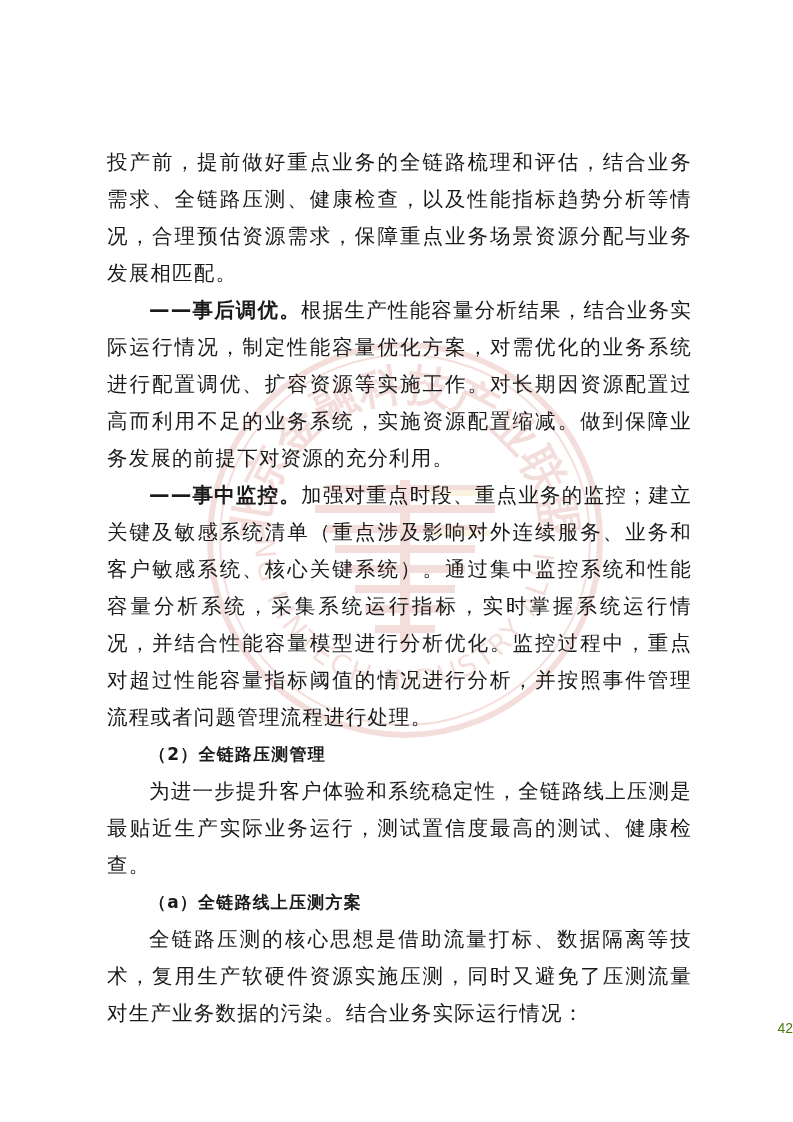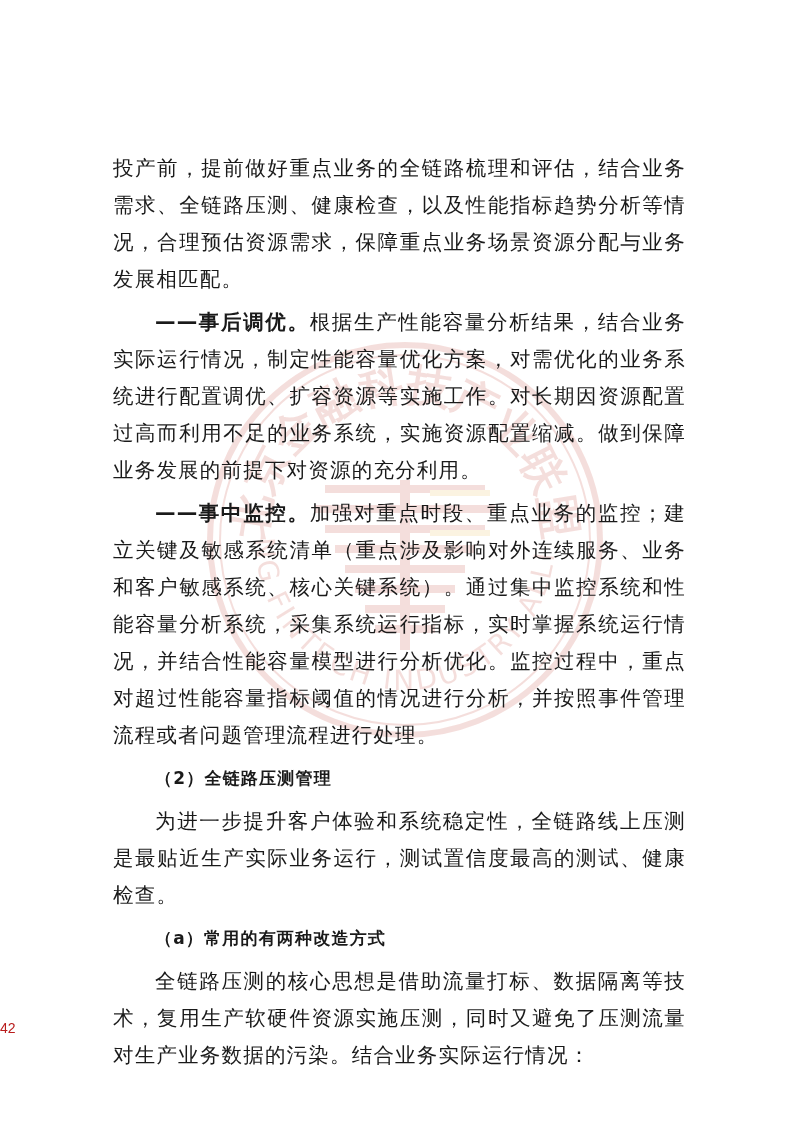--- a/index.html
+++ b/index.html
@@ -9,27 +9,27 @@
   }
   .watermark {
     position: absolute; left: 205px; top: 340px; width: 400px; height: 400px;
     opacity: 0.16; pointer-events: none;
   }
   .content {
     position: absolute; left: 107px; top: 144px; width: 585px;
     font-size: 20.5px; line-height: 37px; letter-spacing: 1.2px;
     text-align: justify;
   }
-  .content p { margin: 6px; }
+  .content p { margin: 0; }
   .indent { text-indent: 42px; }
   .heading { font-weight: bold; padding-left: 42px; font-family: "DejaVu Sans", "Liberation Sans", sans-serif; font-size: 17px; }
   .lead { font-weight: bold; font-family: "DejaVu Sans", "Liberation Sans", sans-serif; }
   .page-number {
-    position: absolute; top: 1020px; left: 0; width: 793px; text-align: left;
-    font-family: "Liberation Sans", sans-serif; font-size: 14px; color: #b91c1c;
+    position: absolute; top: 1020px; left: 0; width: 793px; text-align: right;
+    font-family: "Liberation Sans", sans-serif; font-size: 14px; color: #4d7c0f;
   }
 </style>
 </head>
 <body>
 
 <svg class="watermark" viewBox="0 0 400 400" xmlns="http://www.w3.org/2000/svg">
   <defs>
     <path id="topArc" d="M 60 200 A 140 140 0 0 1 340 200"></path>
     <path id="botArc" d="M 50 200 A 150 150 0 0 0 350 200"></path>
   </defs>
@@ -57,17 +57,17 @@
     <rect x="225" y="190" width="60" height="6"></rect>
   </g>
 </svg>
 
 <div class="content">
   <p><span>投产前，提前做好重点业务的全链路梳理和评估，结合业务需求、全链路压测、健康检查，以及性能指标趋势分析等情况，合理预估资源需求，保障重点业务场景资源分配与业务发展相匹配。</span></p>
   <p class="indent"><span class="lead">——事后调优。</span><span>根据生产性能容量分析结果，结合业务实际运行情况，制定性能容量优化方案，对需优化的业务系统进行配置调优、扩容资源等实施工作。对长期因资源配置过高而利用不足的业务系统，实施资源配置缩减。做到保障业务发展的前提下对资源的充分利用。</span></p>
   <p class="indent"><span class="lead">——事中监控。</span><span>加强对重点时段、重点业务的监控；建立关键及敏感系统清单（重点涉及影响对外连续服务、业务和客户敏感系统、核心关键系统）。通过集中监控系统和性能容量分析系统，采集系统运行指标，实时掌握系统运行情况，并结合性能容量模型进行分析优化。监控过程中，重点对超过性能容量指标阈值的情况进行分析，并按照事件管理流程或者问题管理流程进行处理。</span></p>
   <p class="heading">（2）全链路压测管理</p>
   <p class="indent">为进一步提升客户体验和系统稳定性，全链路线上压测是最贴近生产实际业务运行，测试置信度最高的测试、健康检查。</p>
-  <p class="heading">（a）常用的有两种改造方式</p>
+  <p class="heading">（a）全链路线上压测方案</p>
   <p class="indent">全链路压测的核心思想是借助流量打标、数据隔离等技术，复用生产软硬件资源实施压测，同时又避免了压测流量对生产业务数据的污染。结合业务实际运行情况：</p>
 </div>
 
 <div class="page-number">42</div>
 
 </body></html>

